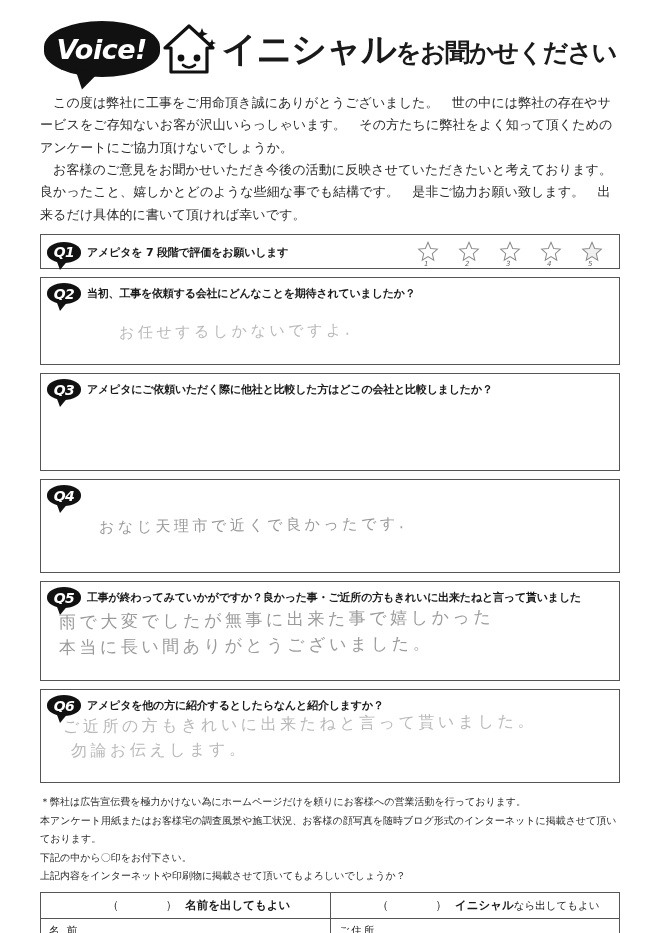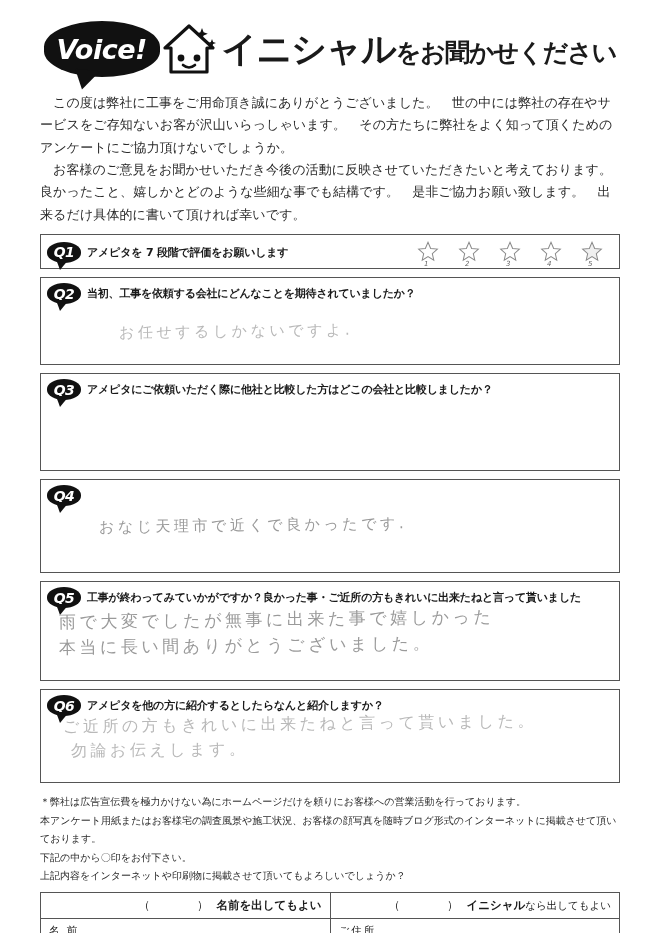--- a/index.html
+++ b/index.html
@@ -163,21 +163,21 @@
     margin-top: 6px;
     border: 1px solid #555;
     border-collapse: collapse;
     width: 100%;
   }
   .consent td {
     border: 1px solid #555;
     padding: 5px 8px;
     font-size: 11px;
   }
-  .consent .opt { text-align: right; font-weight: bold; font-size: 11.5px; padding-left: 35px; }
+  .consent .opt { text-align: center; font-weight: bold; font-size: 11.5px; padding-left: 35px; }
   .consent .opt .paren { font-weight: normal; letter-spacing: 8px; }
   .consent .opt .tail { font-weight: normal; font-size: 10.5px; }
   .consent .fld { height: 28px; vertical-align: top; font-size: 10.5px; letter-spacing: 2px; }
 
   
   .faxbar {
     background: #141414;
     height: 38px;
     display: flex;
     align-items: center;

